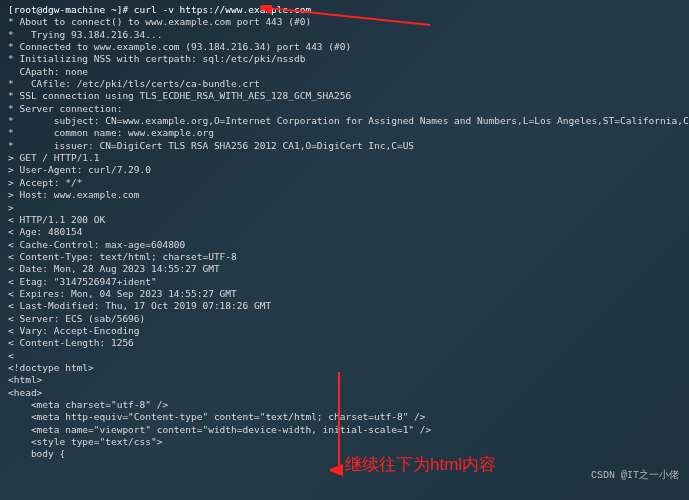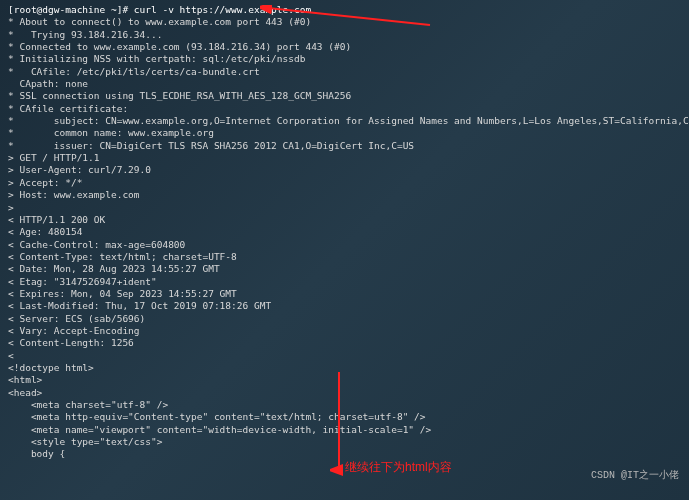--- a/index.html
+++ b/index.html
@@ -33,38 +33,38 @@
     .arrow-bottom {
       position: absolute;
       bottom: 20px;
       left: 330px;
     }
     .arrow-label {
       position: absolute;
       bottom: 24px;
       left: 345px;
       color: #ff2020;
-      font-size: 12px;
+      font-size: 17px;
       font-family: "SimSun", sans-serif;
     }
     .prompt { color: #ffffff; }
   </style>
 </head>
 <body>
 
 <div class="prompt-line"><span class="prompt">[root@dgw-machine ~]# curl -v https://www.example.com</span></div>
 <div id="terminal-output">
     <div class="line">* About to connect() to www.example.com port 443 (#0)</div>
     <div class="line">*   Trying 93.184.216.34...</div>
     <div class="line">* Connected to www.example.com (93.184.216.34) port 443 (#0)</div>
     <div class="line">* Initializing NSS with certpath: sql:/etc/pki/nssdb</div>
+    <div class="line">  CApath: none</div>
     <div class="line">*   CAfile: /etc/pki/tls/certs/ca-bundle.crt</div>
-    <div class="line">  CApath: none</div>
     <div class="line">* SSL connection using TLS_ECDHE_RSA_WITH_AES_128_GCM_SHA256</div>
-    <div class="line">* CAfile certificate:</div>
+    <div class="line">* Server connection:</div>
     <div class="line">*       subject: CN=www.example.org,O=Internet Corporation for Assigned Names and Numbers,L=Los Angeles,ST=California,C=US</div>
     <div class="line">*       common name: www.example.org</div>
     <div class="line">*       issuer: CN=DigiCert TLS RSA SHA256 2012 CA1,O=DigiCert Inc,C=US</div>
     <div class="line">&gt; GET / HTTP/1.1</div>
     <div class="line">&gt; User-Agent: curl/7.29.0</div>
     <div class="line">&gt; Accept: */*</div>
     <div class="line">&gt; Host: www.example.com</div>
     <div class="line">&gt; </div>
     <div class="line">&lt; HTTP/1.1 200 OK</div>
     <div class="line">&lt; Age: 480154</div>

